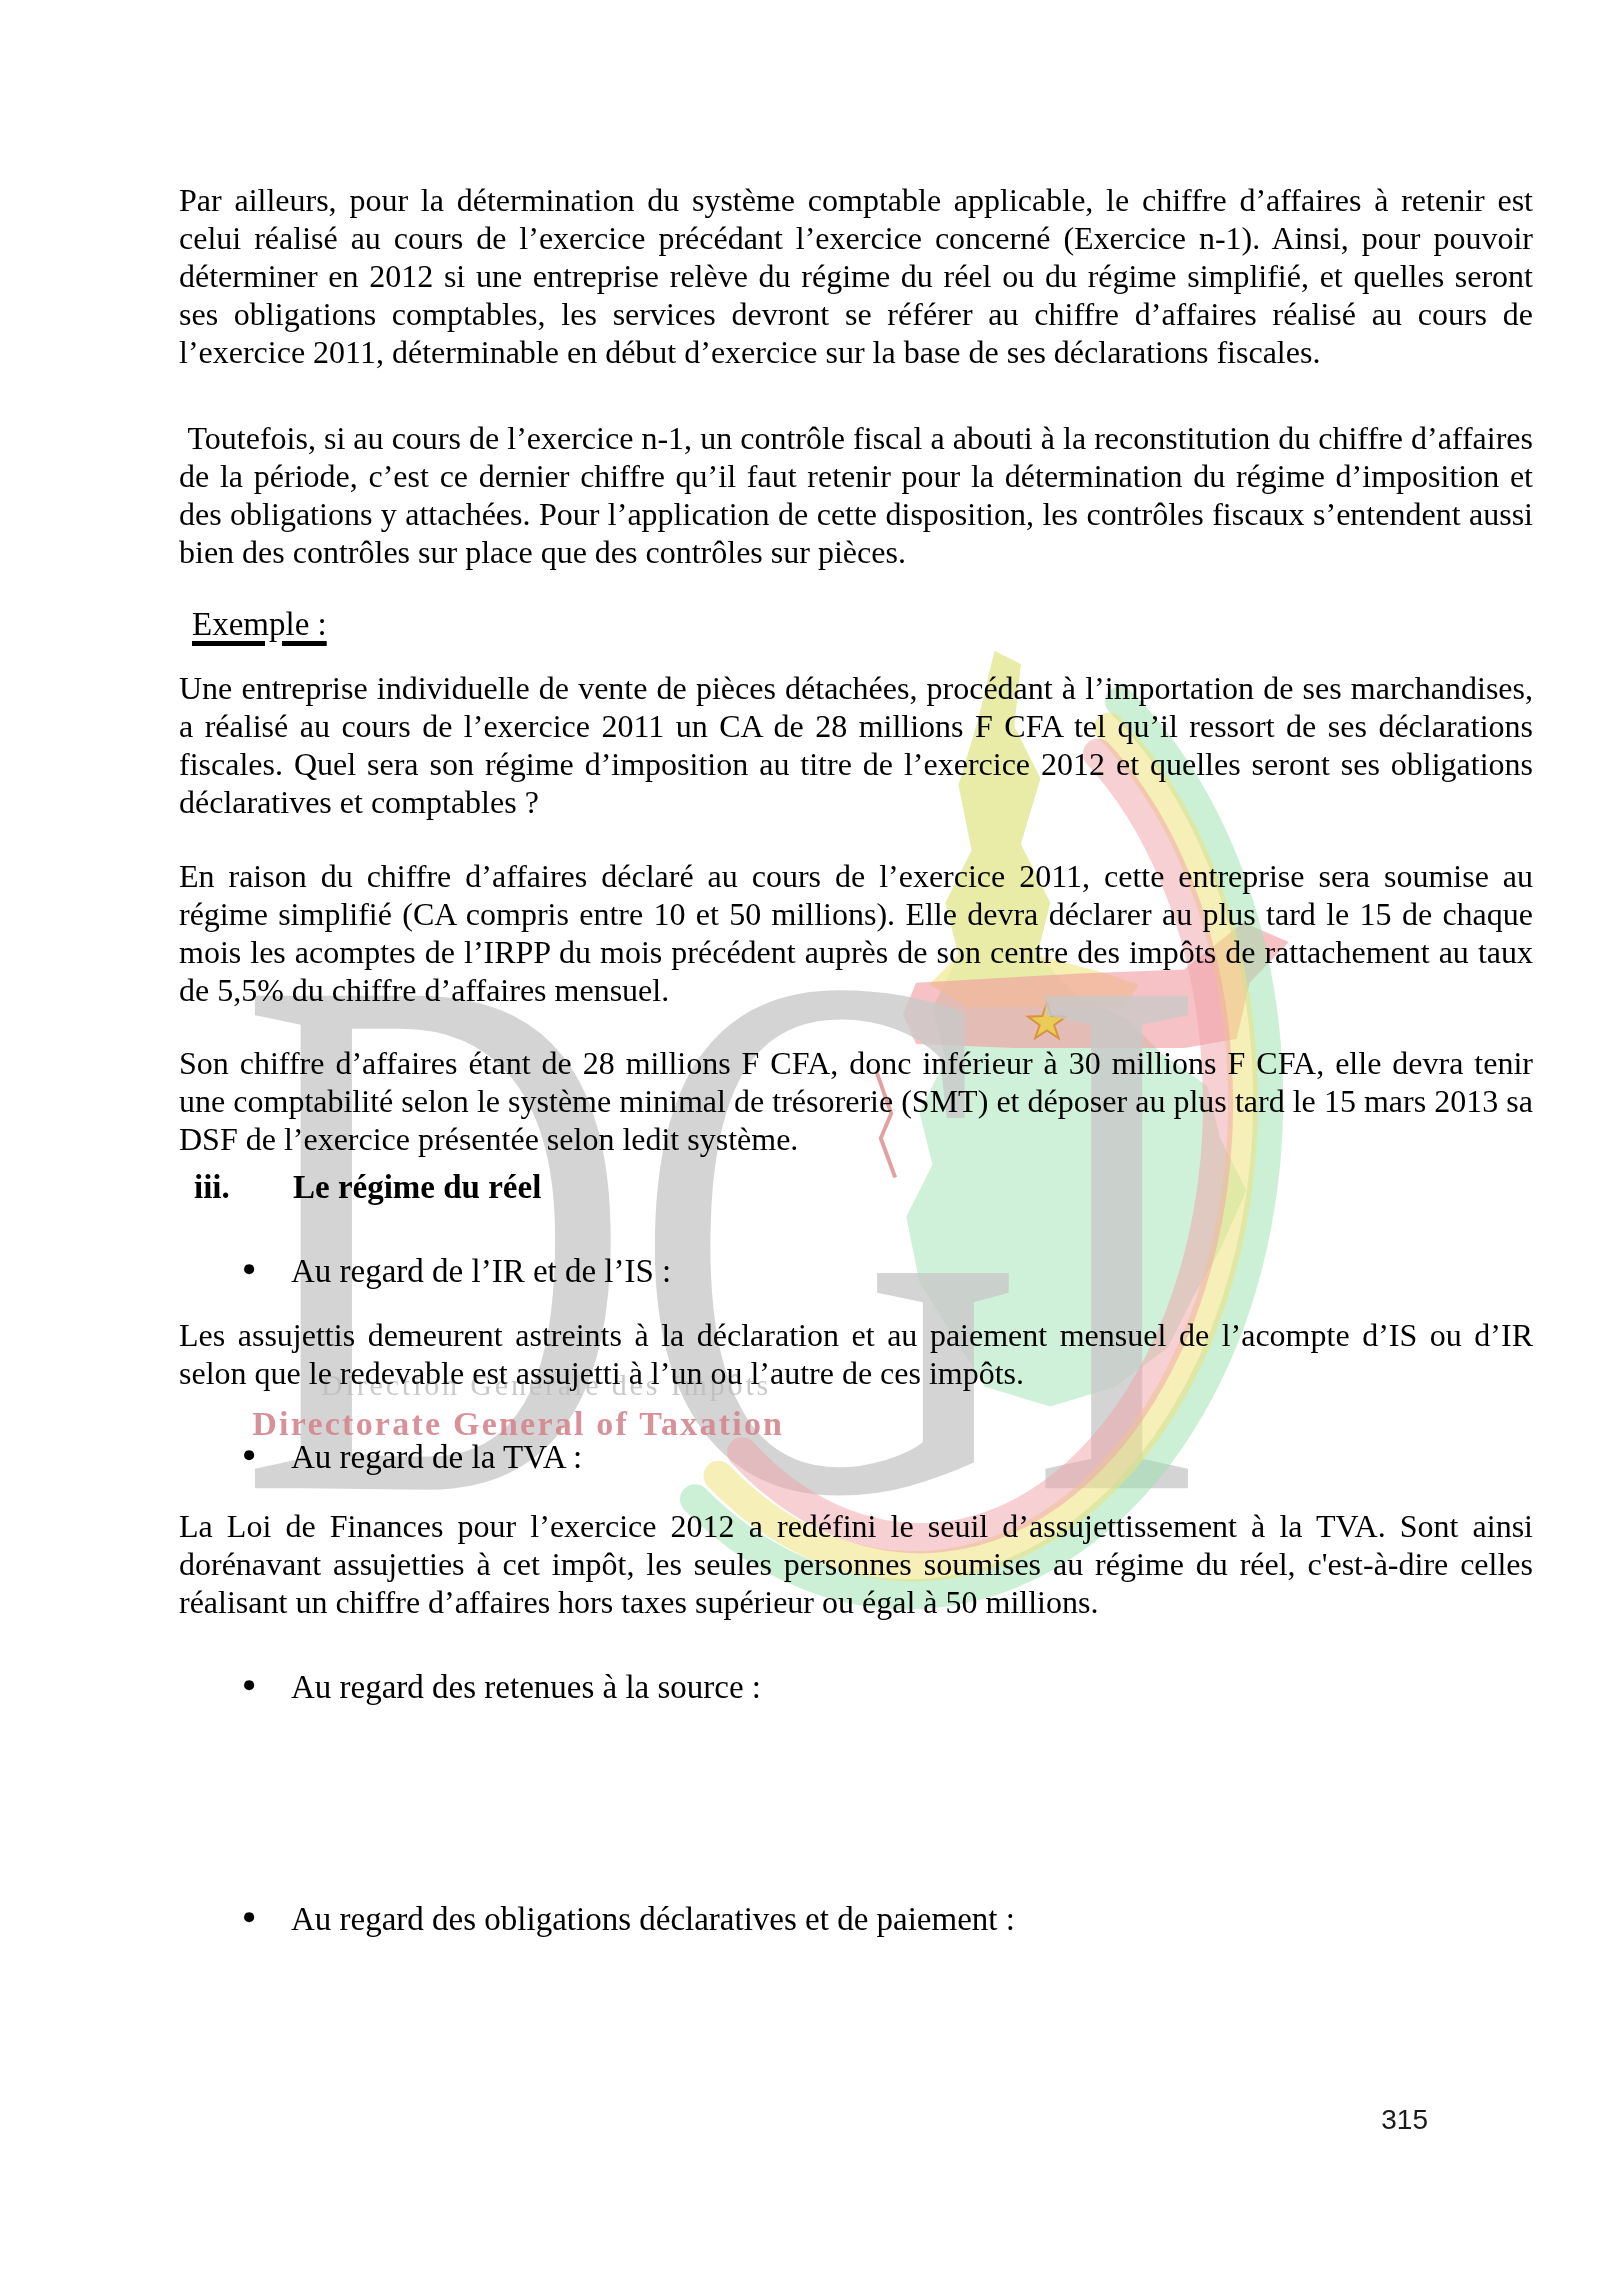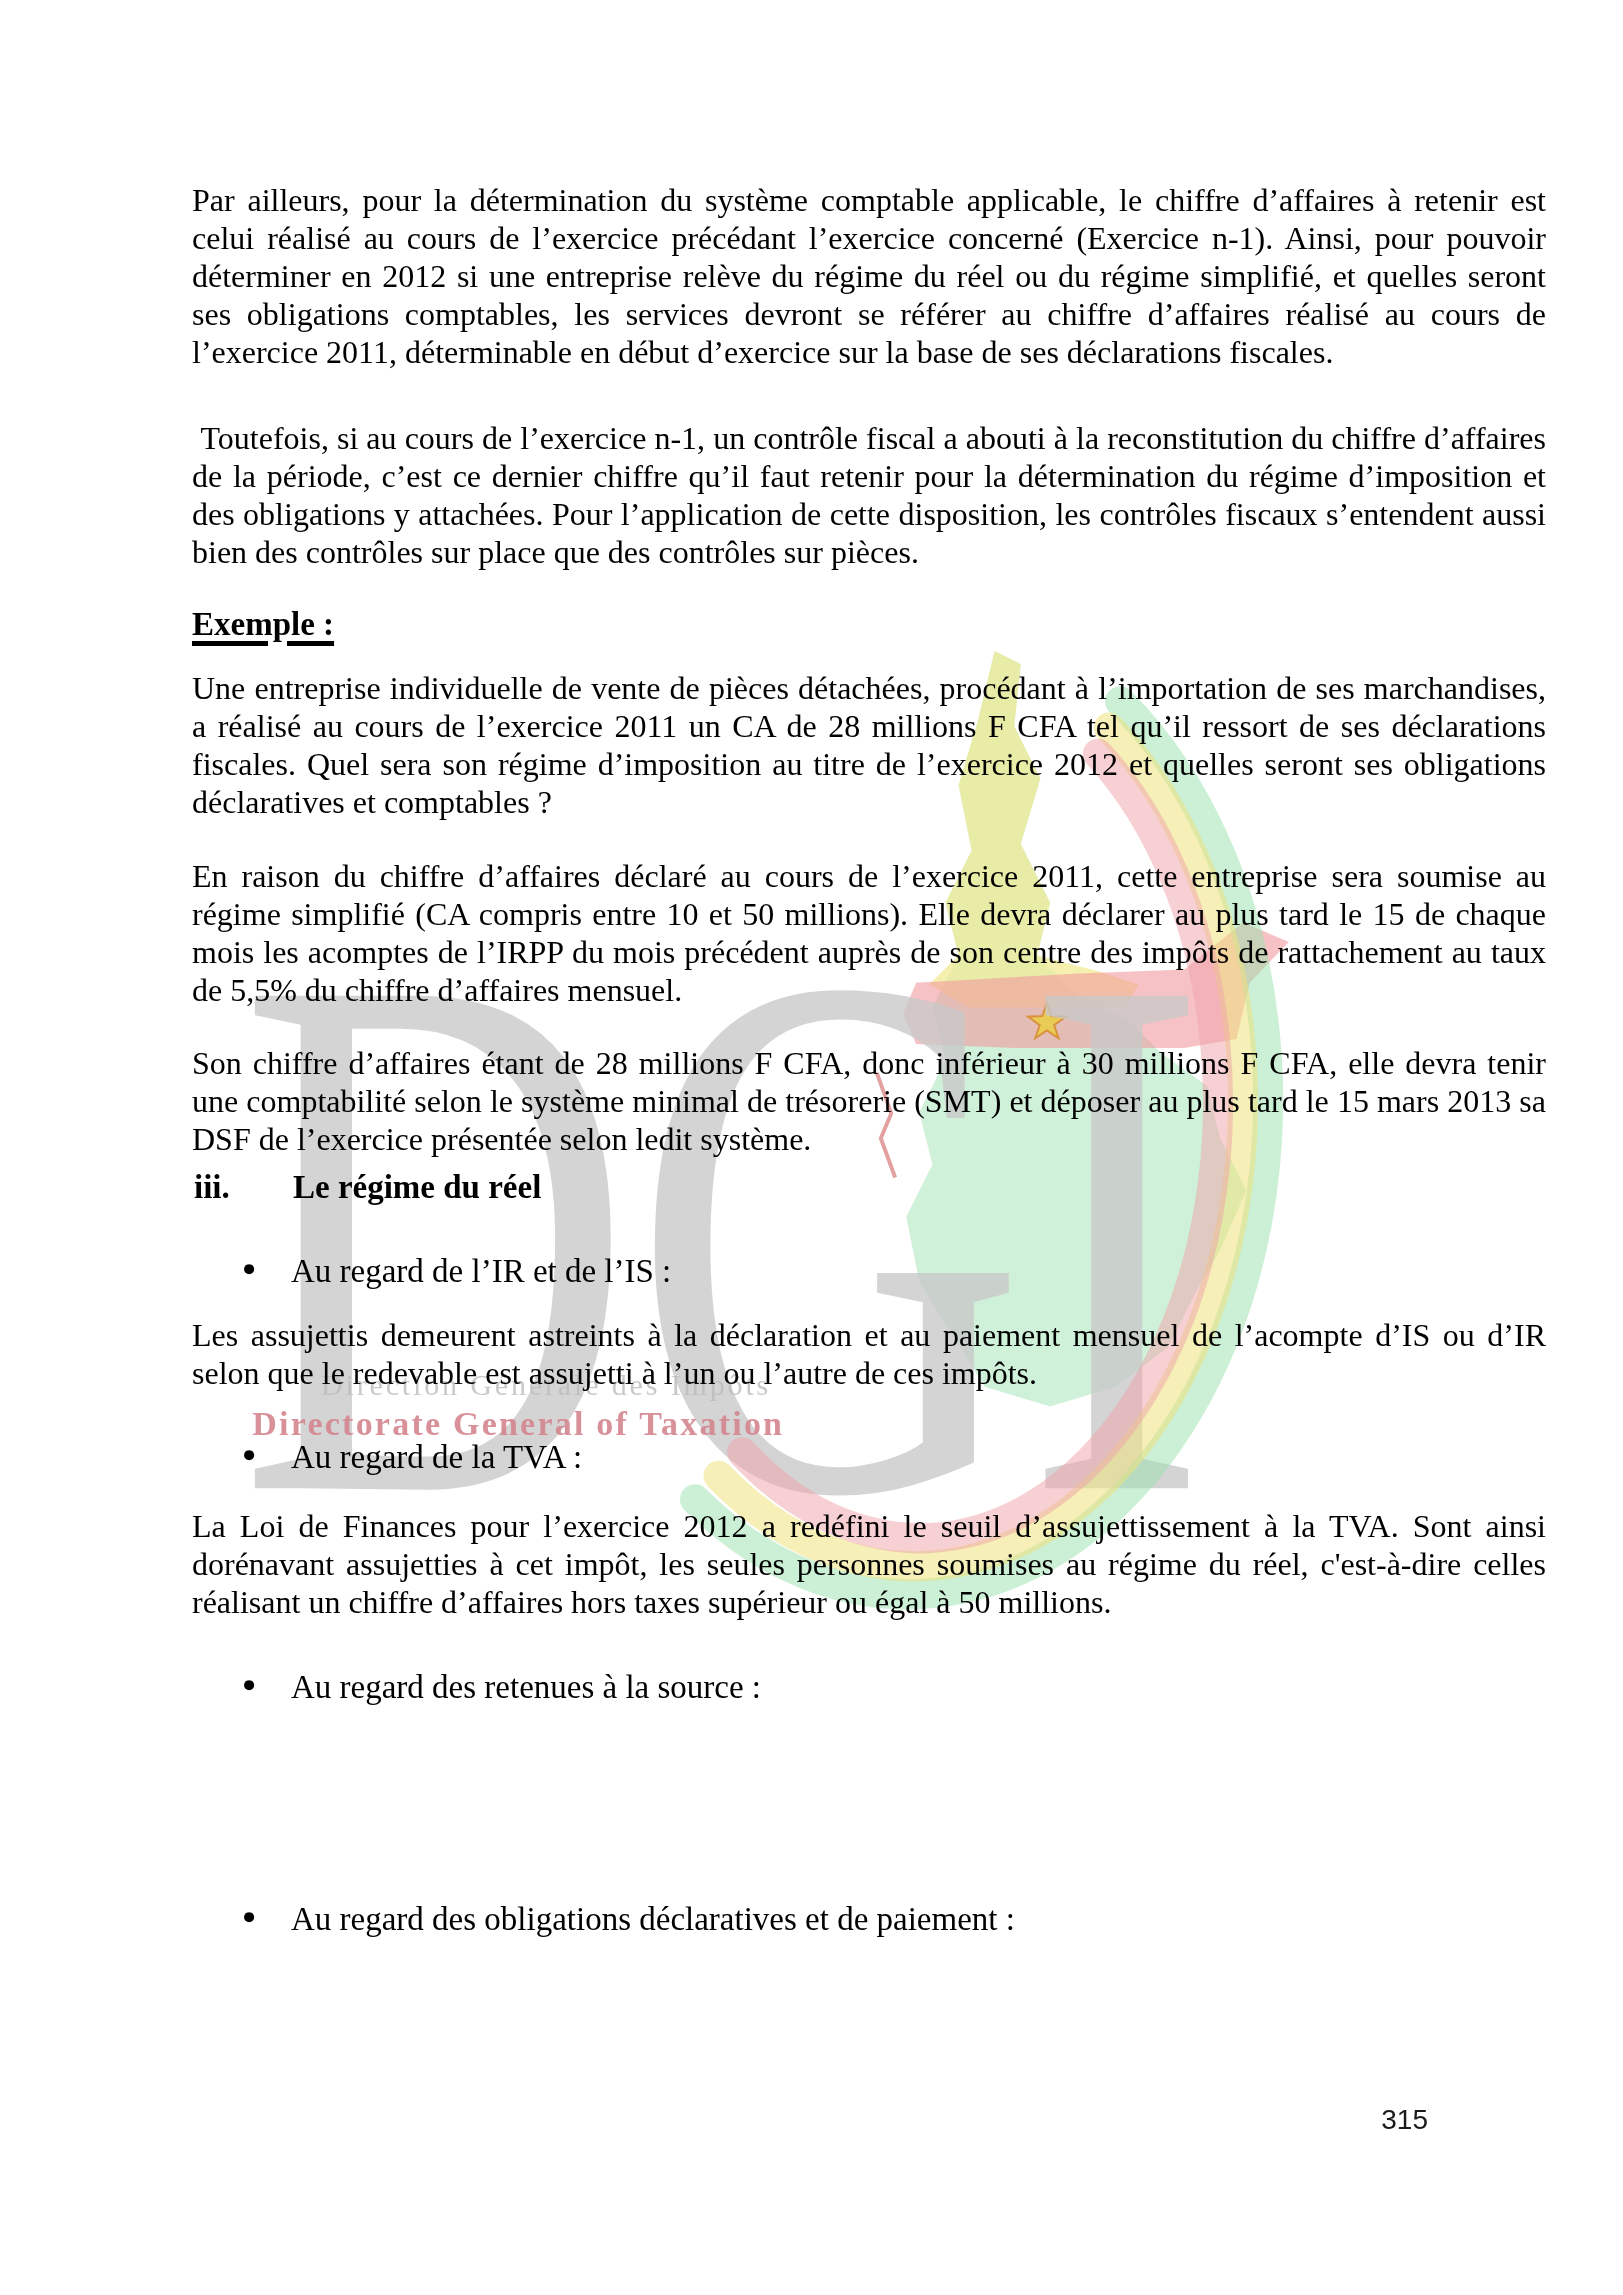--- a/index.html
+++ b/index.html
@@ -29,36 +29,36 @@
     font-weight: normal;
   }
   .wm-text-fr { font-family: "Liberation Serif", serif; letter-spacing: 6px; }
   .wm-text-en { font-family: "Liberation Serif", serif; font-weight: bold; }
 
   
   .text-layer { position: absolute; inset: 0; z-index: 1; }
 
   .para {
     position: absolute;
-    left: 192px;
+    left: 179px;
     width: 1354px;
     margin: 0;
     font-size: 32px;
     line-height: 38px;
     text-align: justify;
   }
   .para.indent { text-indent: 8.5px; }
 
   .exemple-heading {
     position: absolute;
     left: 192px;
     margin: 0;
     font-size: 33px;
     line-height: 38px;
-    font-weight: bold;
+    font-weight: normal;
   }
   .exemple-heading .u {
     text-decoration: underline;
     text-decoration-thickness: 4.6px;
     text-underline-offset: 5.9px;
   }
 
   .section-heading {
     position: absolute;
     left: 192px;

